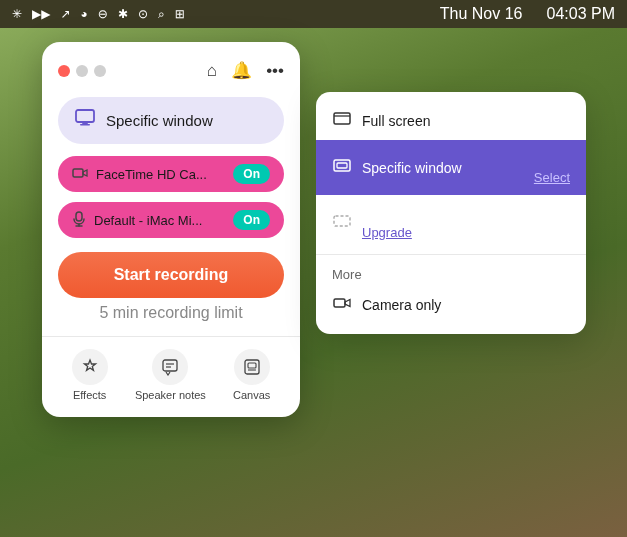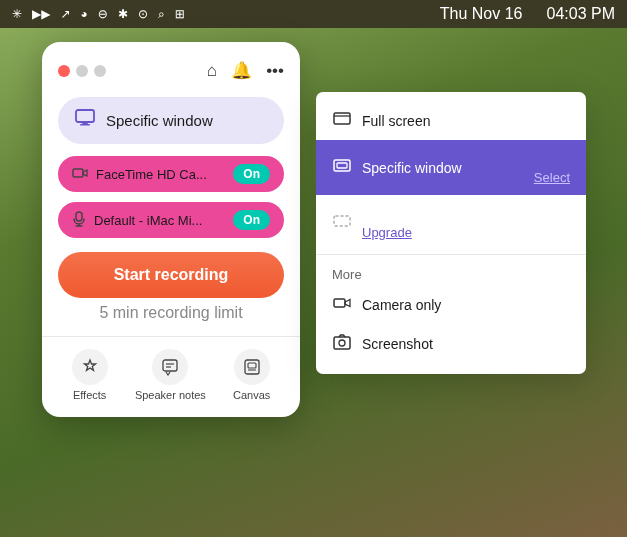--- a/index.html
+++ b/index.html
@@ -202,21 +202,21 @@
       color: #444;
     }
 
     
     .dropdown-panel {
       position: absolute;
       top: 92px;
       left: 316px;
       width: 270px;
       background: white;
-      border-radius: 7px;
+      border-radius: 14px;
       padding: 10px 0;
       box-shadow: 0 8px 32px rgba(0,0,0,0.18);
       z-index: 20;
     }
 
     .dropdown-item {
       display: flex;
       align-items: center;
       padding: 10px 16px;
       cursor: pointer;
@@ -438,23 +438,13 @@
   <div class="dropdown-item">
     <span class="dropdown-item-icon">
       <svg width="18" height="14" viewBox="0 0 18 14" fill="none">
         <rect x="1" y="3" width="11" height="8" rx="1.5" stroke="#333" stroke-width="1.5" fill="none"></rect>
         <path d="M12 6l5-2.5v7L12 8V6z" stroke="#333" stroke-width="1.3" fill="none"></path>
       </svg>
     </span>
     <span class="dropdown-item-text">Camera only</span>
   </div>
 
-  <div class="dropdown-item">
-    <span class="dropdown-item-icon">
-      <svg width="18" height="16" viewBox="0 0 18 16" fill="none">
-        <rect x="1" y="3" width="16" height="12" rx="1.5" stroke="#333" stroke-width="1.5" fill="none"></rect>
-        <circle cx="9" cy="9" r="3" stroke="#333" stroke-width="1.3" fill="none"></circle>
-        <path d="M6 3l1.5-2h3L12 3" stroke="#333" stroke-width="1.3" fill="none"></path>
-      </svg>
-    </span>
-    <span class="dropdown-item-text">Screenshot</span>
-  </div>
 </div>
 
 </body></html>

